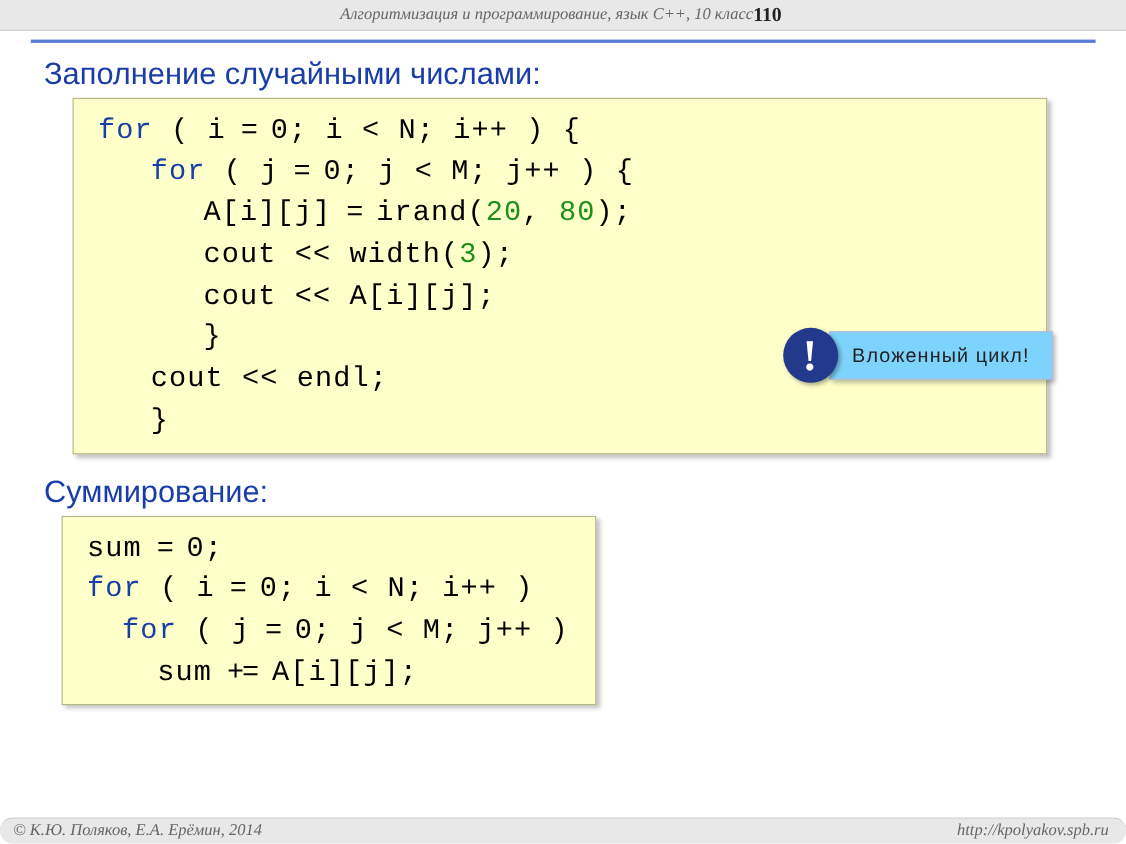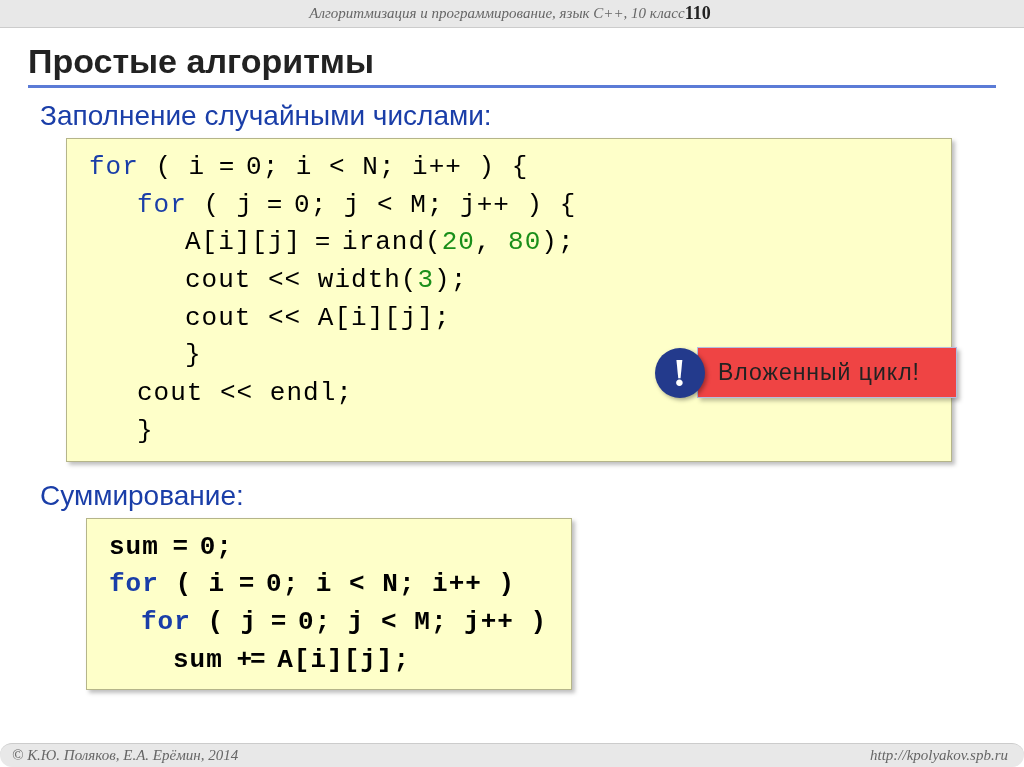--- a/index.html
+++ b/index.html
@@ -60,24 +60,23 @@
     font-size: 26px;
     line-height: 1.45;
     letter-spacing: 1px;
     position: relative;
   }
   .code-box.box1 {
     margin-left: 38px;
     width: 840px;
   }
   .code-box.box2 {
-    margin-left: 58px;
+    margin-left: 28px;
     width: 440px;
     margin-top: 6px;
-    font-weight: bold;
   }
   .kw { color: #1a3ea8; }
   .num { color: #1a8f1a; }
   .codeblk { color: #000; }
   .eq { letter-spacing: -2px; }
   .callout {
     position: absolute;
     right: -6px;
     top: 208px;
     display: flex;
@@ -94,25 +93,25 @@
     display: flex;
     align-items: center;
     justify-content: center;
     font-family: "Times New Roman", serif;
     box-shadow: 2px 2px 4px rgba(0,0,0,0.35);
     margin-right: -8px;
     z-index: 2;
     position: relative;
   }
   .callout-text {
-    background: #ef4444;
+    background: #7dd3fc;
     border: 1px solid #b5bde0;
     box-shadow: 3px 3px 4px rgba(0,0,0,0.25);
-    padding: 8px 36px 8px 20px;
-    font-size: 23px;
+    padding: 8px 20px 8px 20px;
+    font-size: 18px;
     font-family: Arial, sans-serif;
     color: #222;
   }
   .footer-bar {
     position: absolute;
     bottom: 0;
     left: 0;
     right: 0;
     background: #e8e8e8;
     border-top: 1px solid #ccc;
@@ -129,21 +128,20 @@
 </style>
 </head>
 <body>
 
 <div class="header-bar">
   <span>Алгоритмизация и программирование, язык C++, 10 класс</span>
   <span class="page-num">110</span>
 </div>
 
 <div class="main">
-  <div class="title">Простые алгоритмы</div>
   <div class="title-underline"></div>
 
   <div class="section-label">Заполнение случайными числами:</div>
 
   <div class="code-box box1">
     <div class="codeblk"><span class="kw">for</span><span> ( i</span><span class="eq"> = </span><span>0; i</span><span> &lt; </span><span>N; i++ ) {</span></div>
     <div class="codeblk" style="padding-left:48px"><span class="kw">for</span><span> ( j</span><span class="eq"> = </span><span>0; j</span><span> &lt; </span><span>M; j++ ) {</span></div>
     <div class="codeblk" style="padding-left:96px"><span>A[i][j]</span><span class="eq"> = </span><span>irand(</span><span class="num">20</span><span>, </span><span class="num">80</span><span>);</span></div>
     <div class="codeblk" style="padding-left:96px"><span>cout &lt;&lt; width(</span><span class="num">3</span><span>);</span></div>
     <div class="codeblk" style="padding-left:96px"><span>cout &lt;&lt; A[i][j];</span></div>

